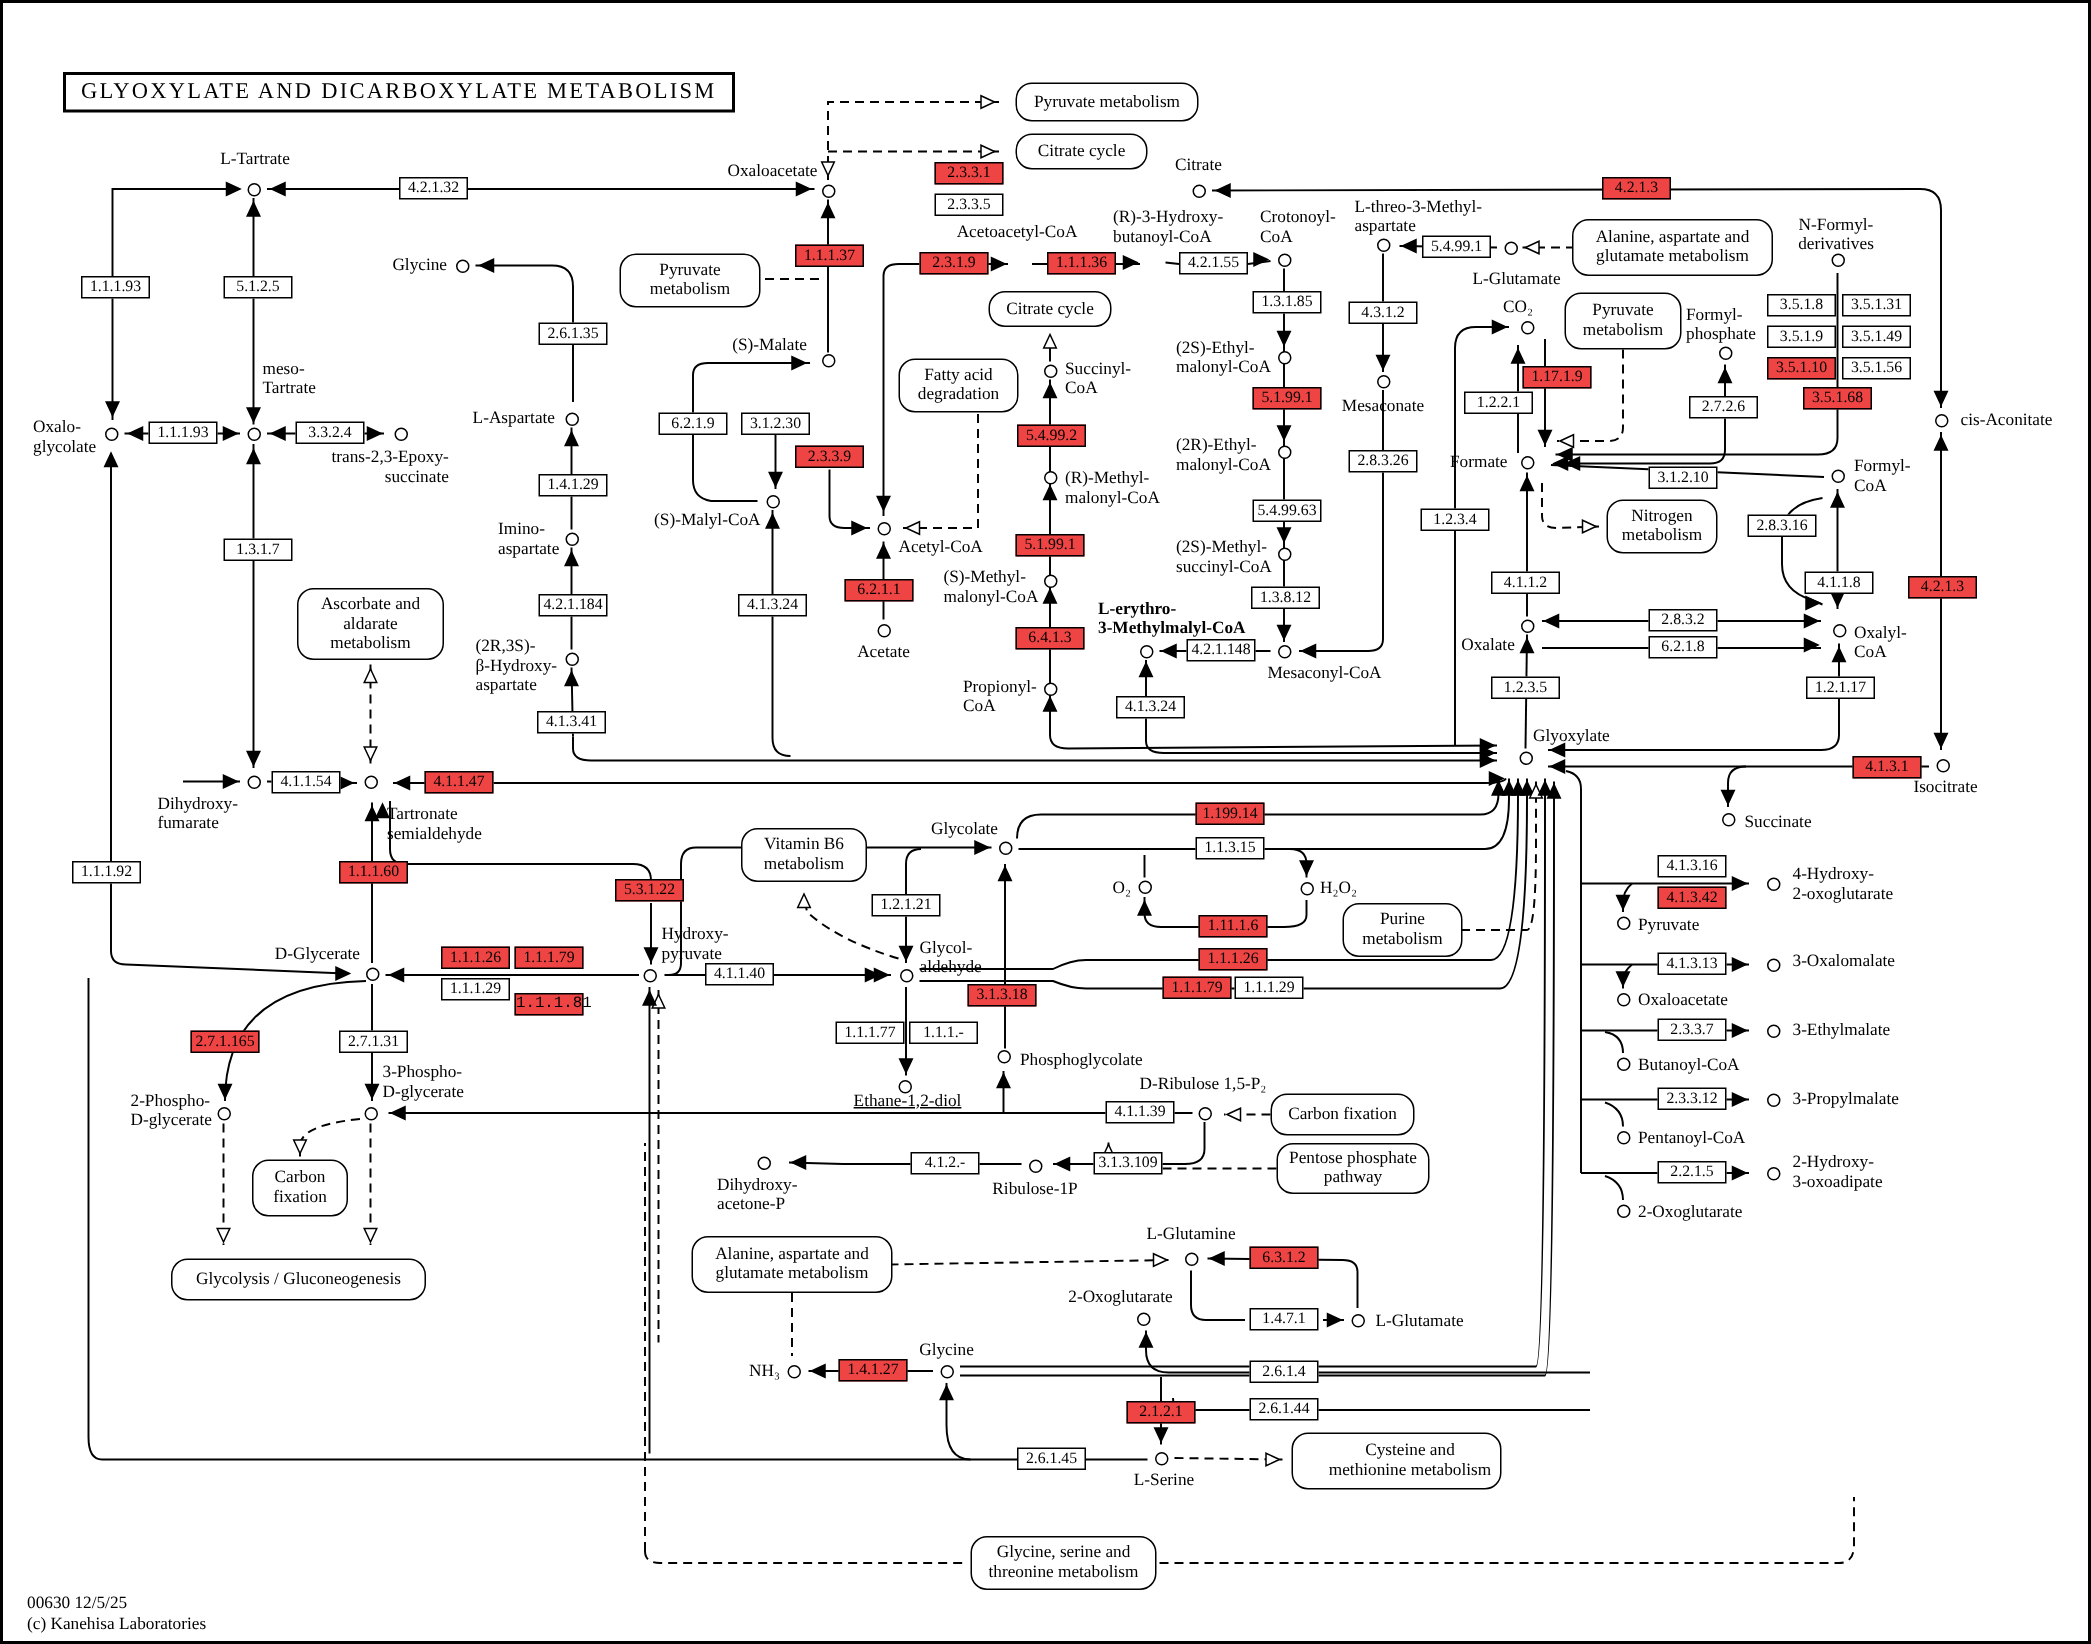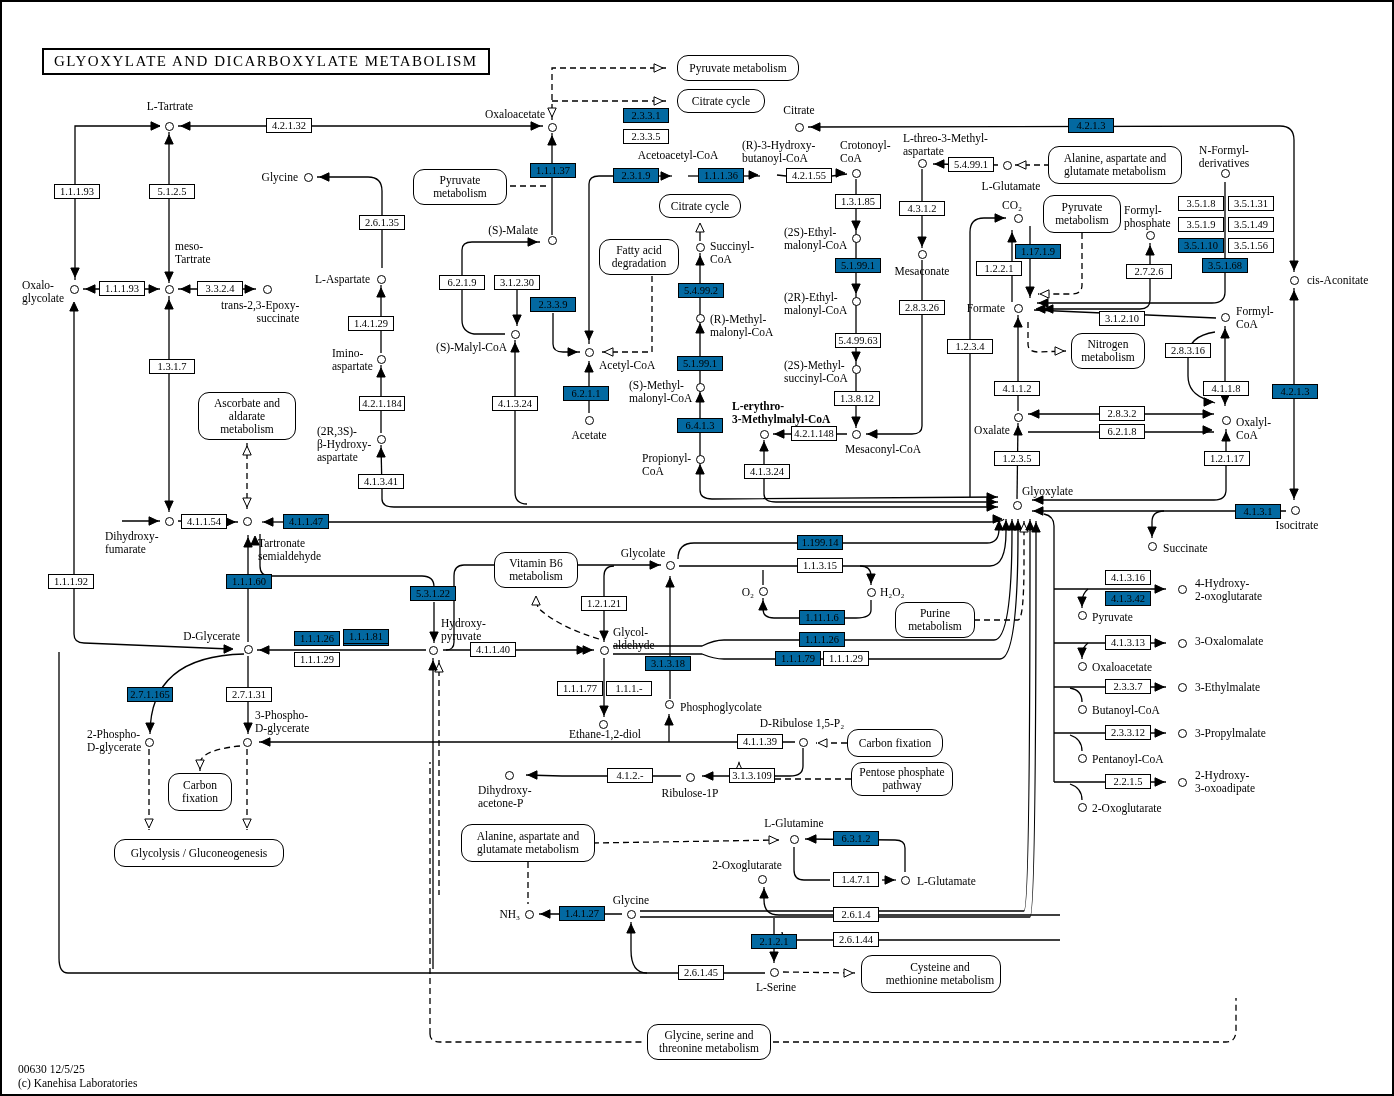--- a/index.html
+++ b/index.html
@@ -3,21 +3,21 @@
 <meta charset="utf-8">
 <style>
   html,body{margin:0;padding:0;background:#fff;}
   #stage{position:relative;width:1394px;height:1096px;background:#fff;
          border:2px solid #000;box-sizing:border-box;overflow:hidden;
          font-family:"Liberation Serif","DejaVu Serif",serif;}
   #wires{position:absolute;left:0;top:0;width:1394px;height:1096px;}
   .ec{position:absolute;width:46px;height:15px;box-sizing:border-box;border:1px solid #000;
       background:#fff;font-size:10.5px;line-height:13px;text-align:center;color:#000;
       white-space:nowrap;overflow:visible;}
-  .ec.green{background:#0369a1;}
+  .ec.green{background:#ef4444;}
   .cpd{position:absolute;width:9px;height:9px;border:1.6px solid #000;border-radius:50%;
        background:#fff;box-sizing:border-box;}
   .lbl{position:absolute;font-size:11.5px;line-height:13px;color:#000;white-space:pre;}
   .lbl.c{transform:translateX(-50%);text-align:center;}
   .lbl.r{transform:translateX(-100%);text-align:right;}
   .pw{position:absolute;border:1px solid #000;border-radius:11px;background:#fff;
       display:flex;align-items:center;justify-content:center;text-align:center;
       font-size:11.5px;line-height:13px;white-space:pre;box-sizing:border-box;}
   #title-box{position:absolute;left:40px;top:46px;border:2px solid #000;background:#fff;
       padding:3px 10px;font-size:15px;letter-spacing:1.5px;white-space:nowrap;}
@@ -357,34 +357,34 @@
       <div class="ec" style="left: 1163px; top: 341px;">2.8.3.16</div>
       <div class="ec" style="left: 992px; top: 379px;">4.1.1.2</div>
       <div class="ec" style="left: 1201px; top: 379px;">4.1.1.8</div>
       <div class="ec" style="left: 1097px; top: 404px;">2.8.3.2</div>
       <div class="ec" style="left: 1097px; top: 422px;">6.2.1.8</div>
       <div class="ec" style="left: 992px; top: 449px;">1.2.3.5</div>
       <div class="ec" style="left: 1202px; top: 449px;">1.2.1.17</div>
       <div class="ec" style="left: 437px; top: 273px;">6.2.1.9</div>
       <div class="ec" style="left: 492px; top: 273px;">3.1.2.30</div>
       <div class="ec green" style="left: 528px; top: 295px;">2.3.3.9</div>
-      <div class="ec" style="left: 346px; top: 314px;">1.4.1.29</div>
+      <div class="ec" style="left: 357px; top: 314px;">1.4.1.29</div>
       <div class="ec" style="left: 357px; top: 394px;">4.2.1.184</div>
       <div class="ec" style="left: 356px; top: 472px;">4.1.3.41</div>
       <div class="ec" style="left: 490px; top: 394px;">4.1.3.24</div>
       <div class="ec green" style="left: 561px; top: 384px;">6.2.1.1</div>
       <div class="ec" style="left: 46px; top: 572px;">1.1.1.92</div>
       <div class="ec" style="left: 179px; top: 512px;">4.1.1.54</div>
       <div class="ec green" style="left: 281px; top: 512px;">4.1.1.47</div>
       <div class="ec green" style="left: 224px; top: 572px;">1.1.1.60</div>
       <div class="ec green" style="left: 408px; top: 584px;">5.3.1.22</div>
       <div class="ec green" style="left: 292px; top: 629px;">1.1.1.26</div>
       <div class="ec green" style="left: 341px; top: 629px;">1.1.1.79</div>
       <div class="ec" style="left: 292px; top: 650px;">1.1.1.29</div>
-      <div class="ec green" style="left: 341px; top: 627px;">1.1.1.81</div>
+      <div class="ec green" style="left: 341px; top: 660px; font-family: Liberation Mono, monospace;">1.1.1.81</div>
       <div class="ec green" style="left: 125px; top: 685px;">2.7.1.165</div>
       <div class="ec" style="left: 224px; top: 685px;">2.7.1.31</div>
       <div class="ec" style="left: 468px; top: 640px;">4.1.1.40</div>
       <div class="ec" style="left: 579px; top: 594px;">1.2.1.21</div>
       <div class="ec green" style="left: 795px; top: 533px;">1.199.14</div>
       <div class="ec" style="left: 795px; top: 556px;">1.1.3.15</div>
       <div class="ec green" style="left: 797px; top: 608px;">1.11.1.6</div>
       <div class="ec green" style="left: 797px; top: 630px;">1.1.1.26</div>
       <div class="ec green" style="left: 773px; top: 649px;">1.1.1.79</div>
       <div class="ec" style="left: 821px; top: 649px;">1.1.1.29</div>
@@ -543,21 +543,21 @@
 fumarate</div>
       <div class="lbl l" style="left: 256px; top: 535px;">Tartronate
 semialdehyde</div>
       <div class="lbl r" style="left: 238px; top: 627.5px;">D-Glycerate</div>
       <div class="lbl l" style="left: 439px; top: 615px;">Hydroxy-
 pyruvate</div>
       <div class="lbl c" style="left: 641px; top: 544.5px;">Glycolate</div>
       <div class="lbl l" style="left: 611px; top: 624px;">Glycol-
 aldehyde</div>
       <div class="lbl l" style="left: 678px; top: 698.5px;">Phosphoglycolate</div>
-      <div class="lbl c" style="left: 603px; top: 725.5px;">Ethane-1,2-diol</div>
+      <div class="lbl c" style="left: 603px; top: 725.5px; text-decoration: underline;">Ethane-1,2-diol</div>
       <div class="lbl r" style="left: 752px; top: 583.5px;">O₂</div>
       <div class="lbl l" style="left: 878px; top: 583.5px;">H₂O₂</div>
       <div class="lbl c" style="left: 800px; top: 714.5px;">D-Ribulose 1,5-P₂</div>
       <div class="lbl c" style="left: 688px; top: 784.5px;">Ribulose-1P</div>
       <div class="lbl l" style="left: 476px; top: 782px;">Dihydroxy-
 acetone-P</div>
       <div class="lbl l" style="left: 85px; top: 726px;">2-Phospho-
 D-glycerate</div>
       <div class="lbl l" style="left: 253px; top: 707px;">3-Phospho-
 D-glycerate</div>

